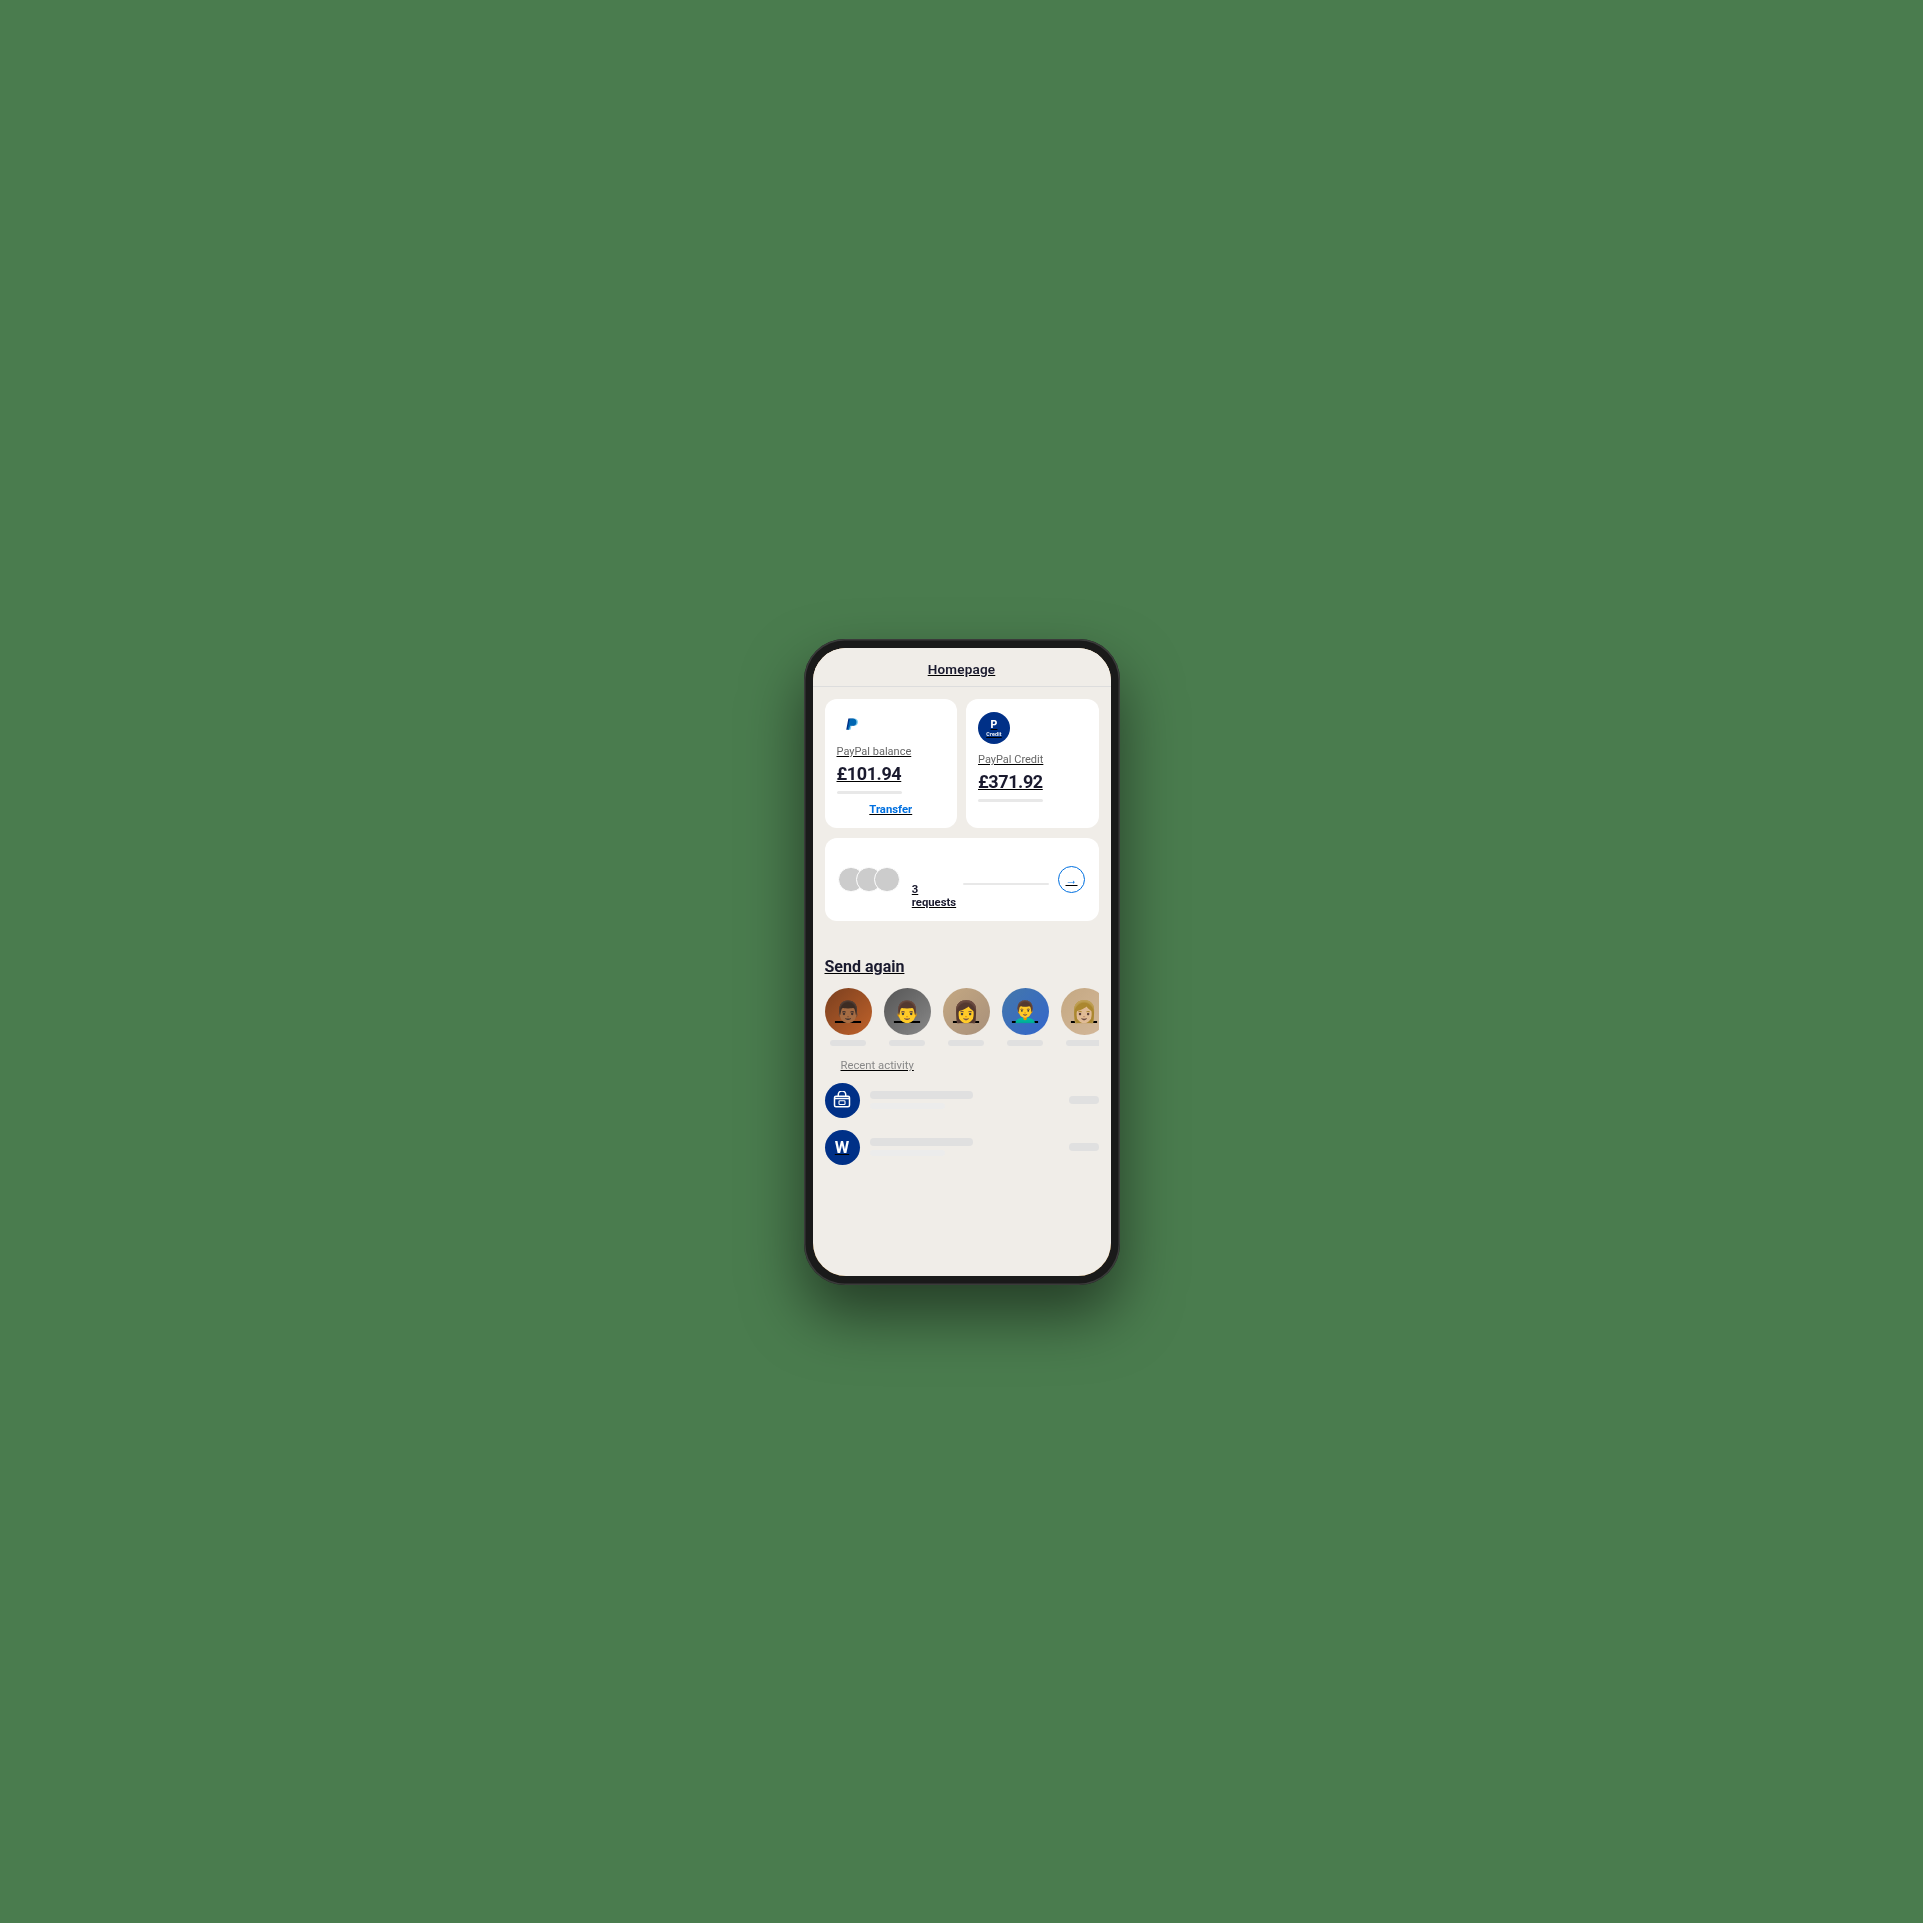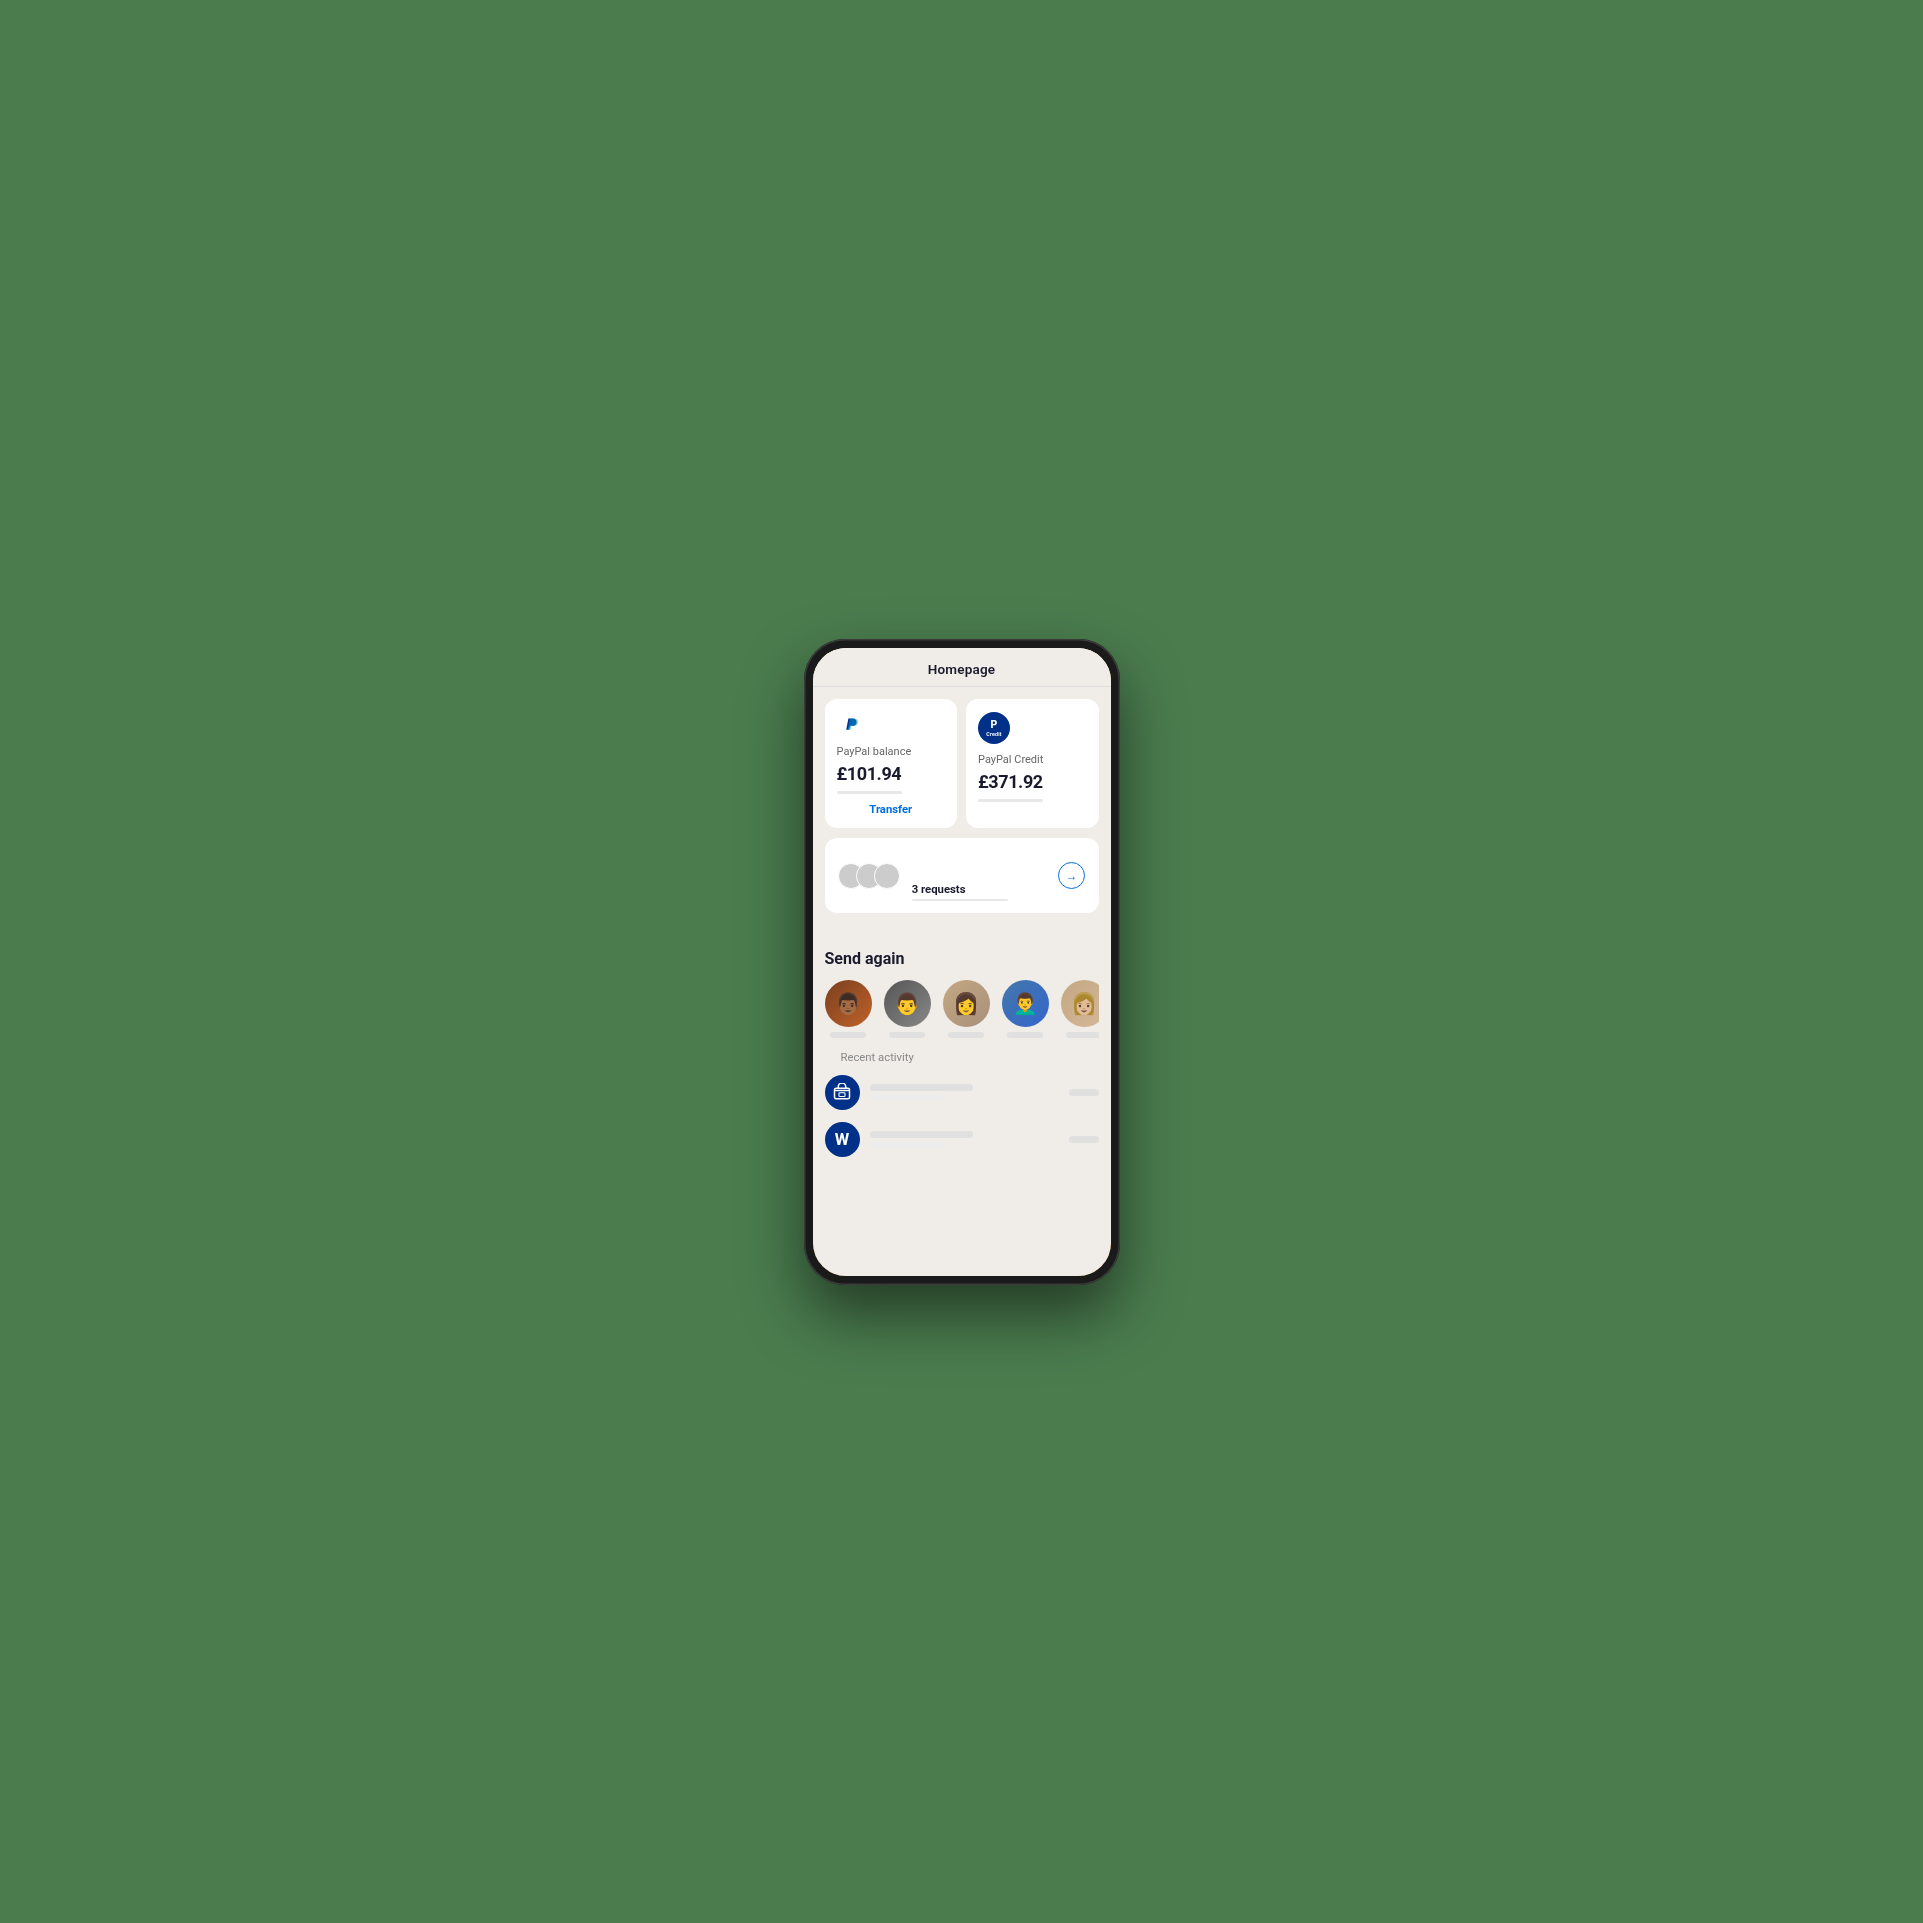--- a/index.html
+++ b/index.html
@@ -24,20 +24,21 @@
     }
 
     .phone-inner {
       width: 100%;
       height: 100%;
       background: #a16207;
       border-radius: 33px;
       overflow: hidden;
       display: flex;
       flex-direction: column;
+      text-decoration: underline;
     }
 
     .screen {
       width: 100%;
       height: 100%;
       background: #f0ede8;
       overflow: hidden;
       display: flex;
       flex-direction: column;
     }
@@ -190,21 +191,21 @@
       font-size: 8.3px;
       font-weight: 600;
       color: white;
     }
 
     .avatar-stack .avatar:first-child { margin-left: 0; }
 
     .requests-info {
       flex: 1;
       display: flex;
-      flex-direction: column;
+      flex-direction: row;
       gap: 3px;
       margin-top: 33px;
     }
 
     .requests-count {
       font-size: 11.3px;
       font-weight: 700;
       color: #1a1a2e;
     }
 

